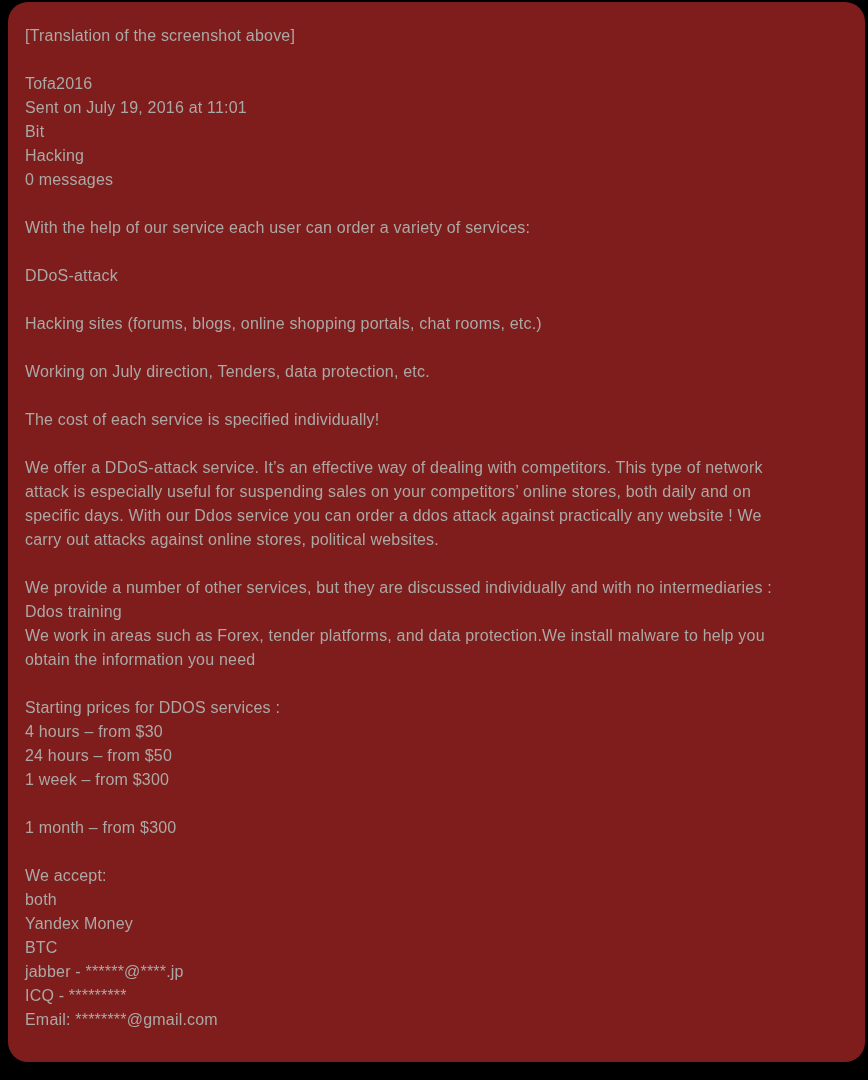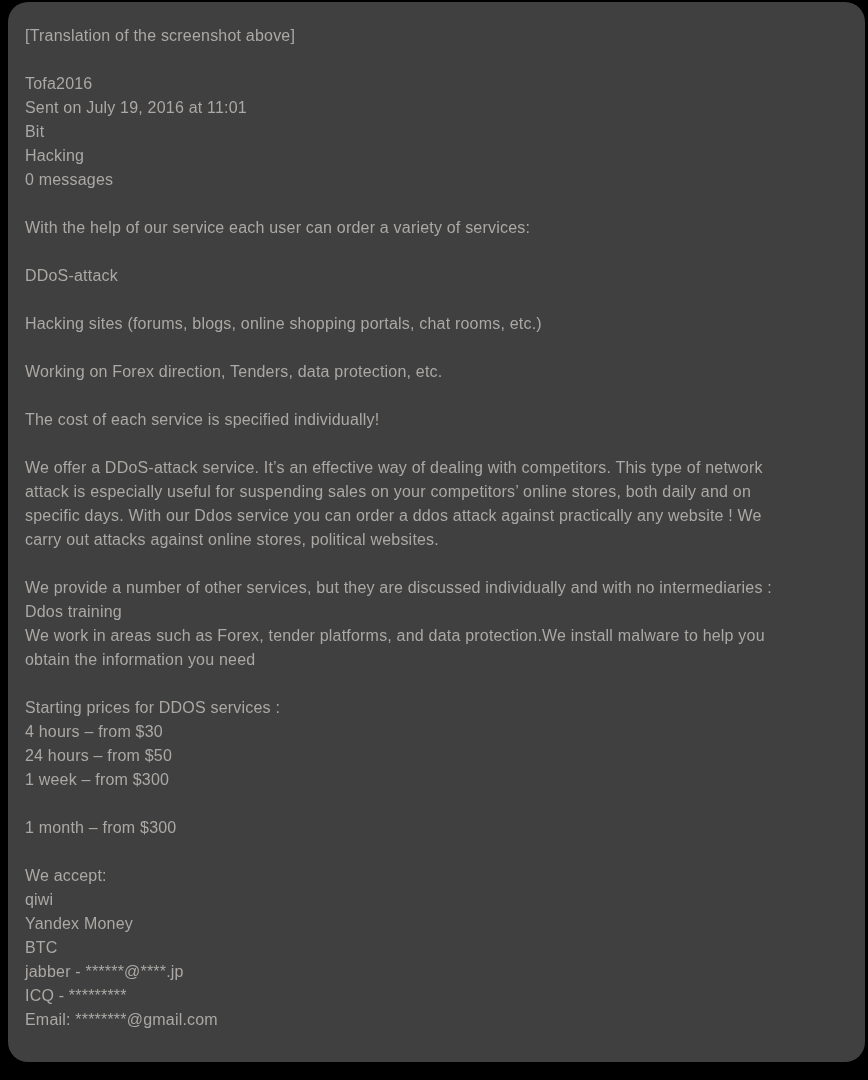--- a/index.html
+++ b/index.html
@@ -9,21 +9,21 @@
     background: #000000;
     overflow: hidden;
     font-family: "Liberation Sans", sans-serif;
   }
   .card {
     position: absolute;
     left: 8px;
     top: 2px;
     right: 3px;
     bottom: 18px;
-    background: #404040;
+    background: #7f1d1d;
     border-radius: 20px;
     padding: 22px 14px 0 17px;
     overflow: hidden;
   }
   .text-content {
     color: #aba8a5;
     font-size: 16px;
     letter-spacing: 0.2px;
     font-weight: 400;
   }
@@ -45,21 +45,21 @@
       <div class="line">Bit</div>
       <div class="line">Hacking</div>
       <div class="line">0 messages</div>
       <div class="line">&nbsp;</div>
       <div class="line">With the help of our service each user can order a variety of services:</div>
       <div class="line">&nbsp;</div>
       <div class="line">DDoS-attack</div>
       <div class="line">&nbsp;</div>
       <div class="line">Hacking sites (forums, blogs, online shopping portals, chat rooms, etc.)</div>
       <div class="line">&nbsp;</div>
-      <div class="line">Working on Forex direction, Tenders, data protection, etc.</div>
+      <div class="line">Working on July direction, Tenders, data protection, etc.</div>
       <div class="line">&nbsp;</div>
       <div class="line">The cost of each service is specified individually!</div>
       <div class="line">&nbsp;</div>
       <div class="line">We offer a DDoS-attack service. It’s an effective way of dealing with competitors. This type of network</div>
       <div class="line">attack is especially useful for suspending sales on your competitors’ online stores, both daily and on</div>
       <div class="line">specific days. With our Ddos service you can order a ddos attack against practically any website ! We</div>
       <div class="line">carry out attacks against online stores, political websites.</div>
       <div class="line">&nbsp;</div>
       <div class="line">We provide a number of other services, but they are discussed individually and with no intermediaries :</div>
       <div class="line">Ddos training</div>
@@ -67,20 +67,20 @@
       <div class="line">obtain the information you need</div>
       <div class="line">&nbsp;</div>
       <div class="line">Starting prices for DDOS services :</div>
       <div class="line">4 hours – from $30</div>
       <div class="line">24 hours – from $50</div>
       <div class="line">1 week – from $300</div>
       <div class="line">&nbsp;</div>
       <div class="line">1 month – from $300</div>
       <div class="line">&nbsp;</div>
       <div class="line">We accept:</div>
-      <div class="line">qiwi</div>
+      <div class="line">both</div>
       <div class="line">Yandex Money</div>
       <div class="line">BTC</div>
       <div class="line">jabber - ******@****.jp</div>
       <div class="line">ICQ - *********</div>
       <div class="line">Email: ********@gmail.com</div>
     </div>
 </div>
 
 </body></html>

